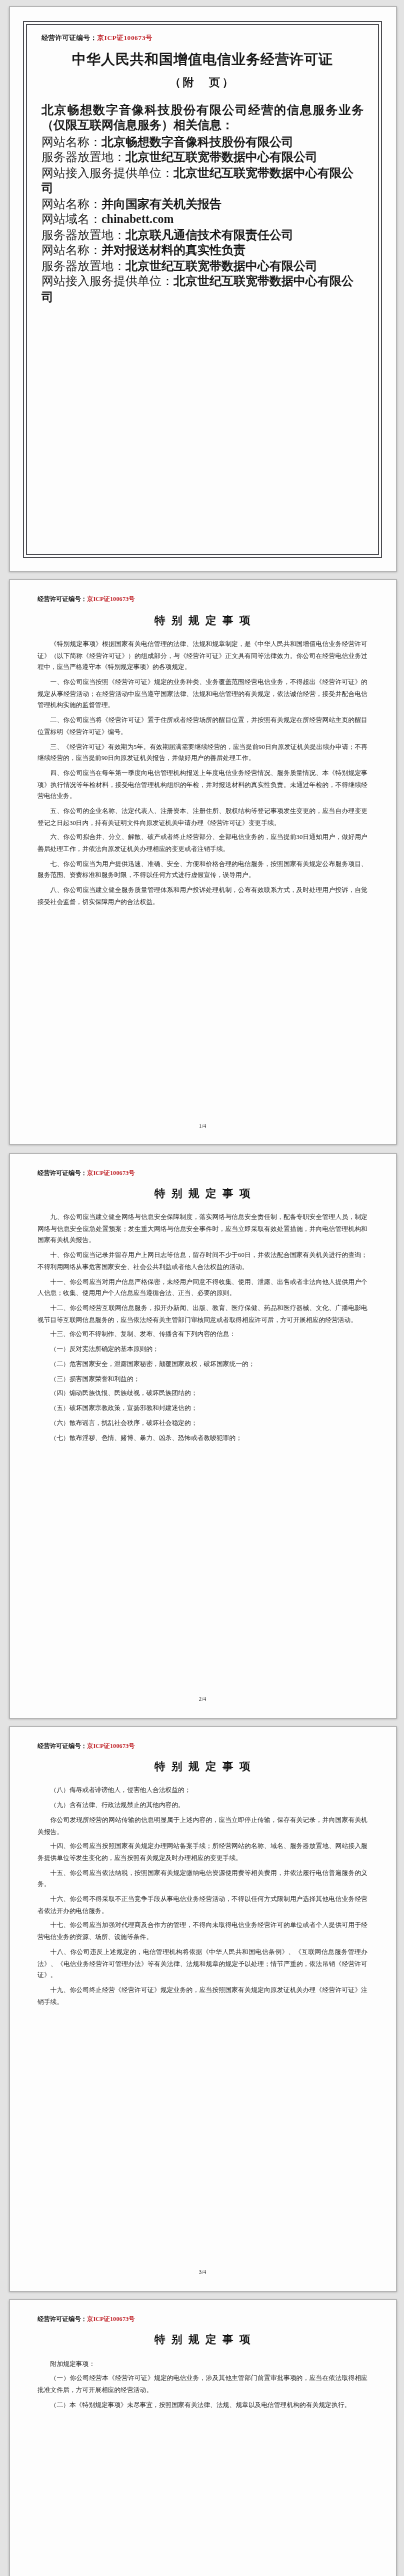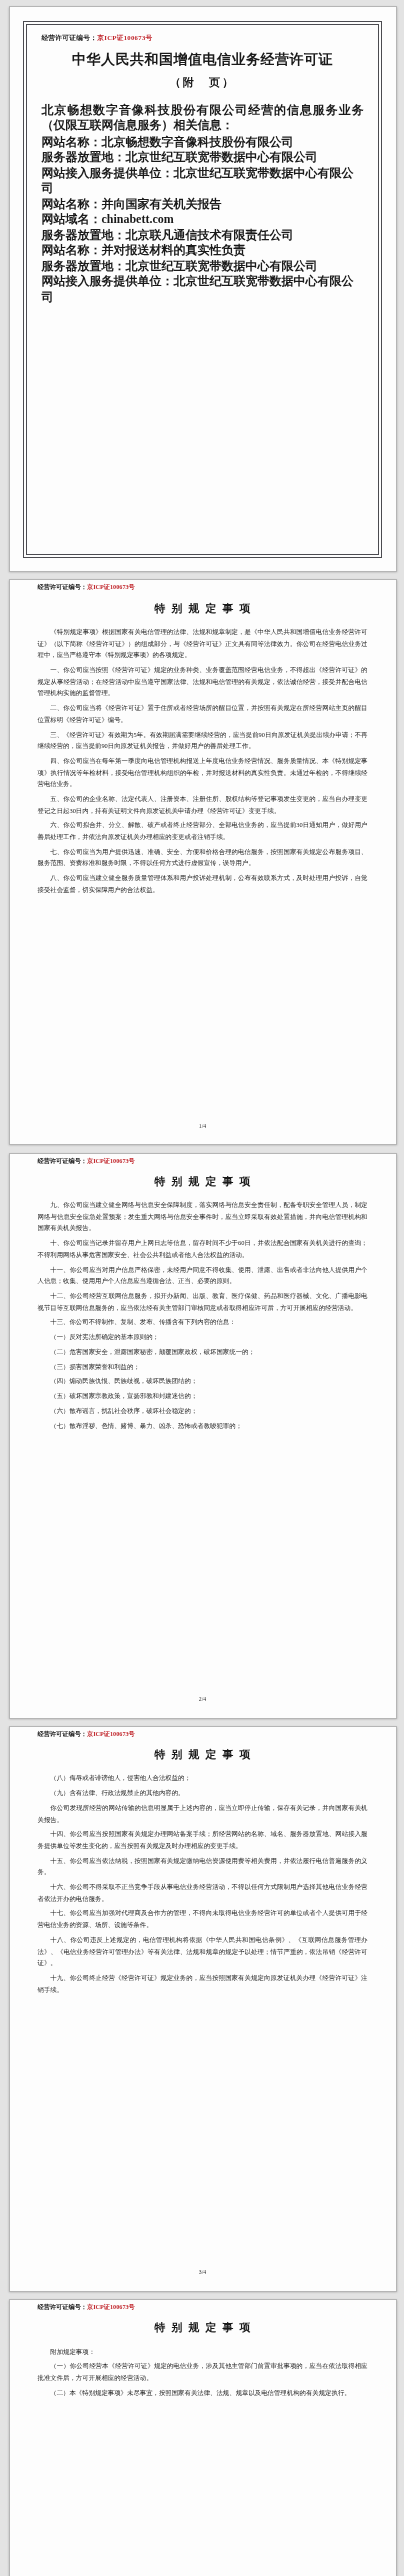--- a/index.html
+++ b/index.html
@@ -62,28 +62,28 @@
     margin-top: 5.2px;
   }
   .cert-body {
     margin-top: 13.4px;
     font-size: 12px;
     font-weight: bold;
     line-height: 15.5px;
   }
   .intro { margin: 0 0 1px; text-align: justify; }
   .entry { white-space: normal; }
-  .entry-label { font-weight: bold; }
+  .entry-label { font-weight: normal; }
   .entry-value { font-weight: bold; }
 
   
   .sp-inner {
     position: absolute;
     inset: 0;
-    padding: 3px 28px 33px;
+    padding: 15px 28px 33px;
     box-sizing: border-box;
   }
   .sp-header {
     font-size: 6.2px;
     font-weight: bold;
   }
   .sp-title {
     text-align: center;
     font-size: 10.8px;
     font-weight: bold;

